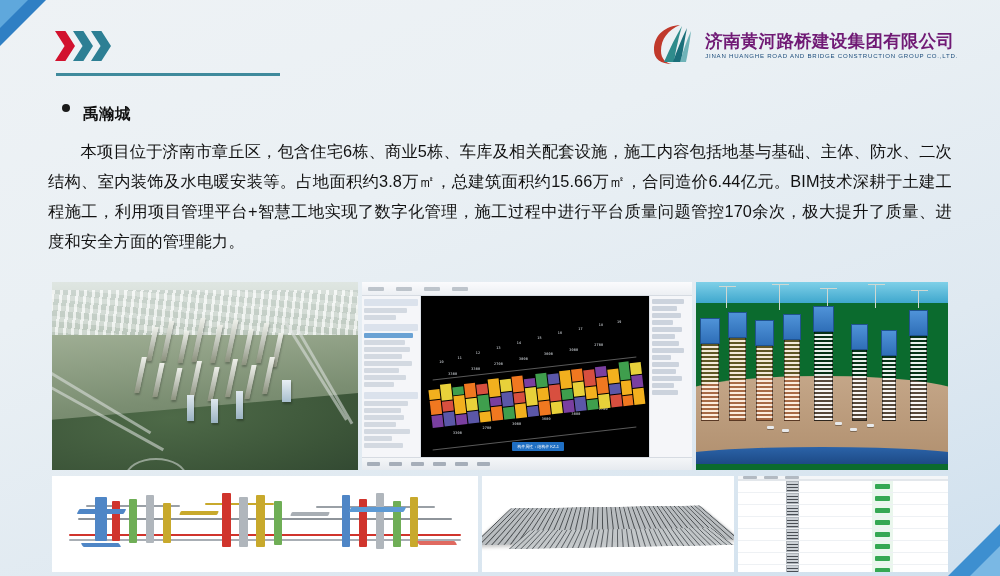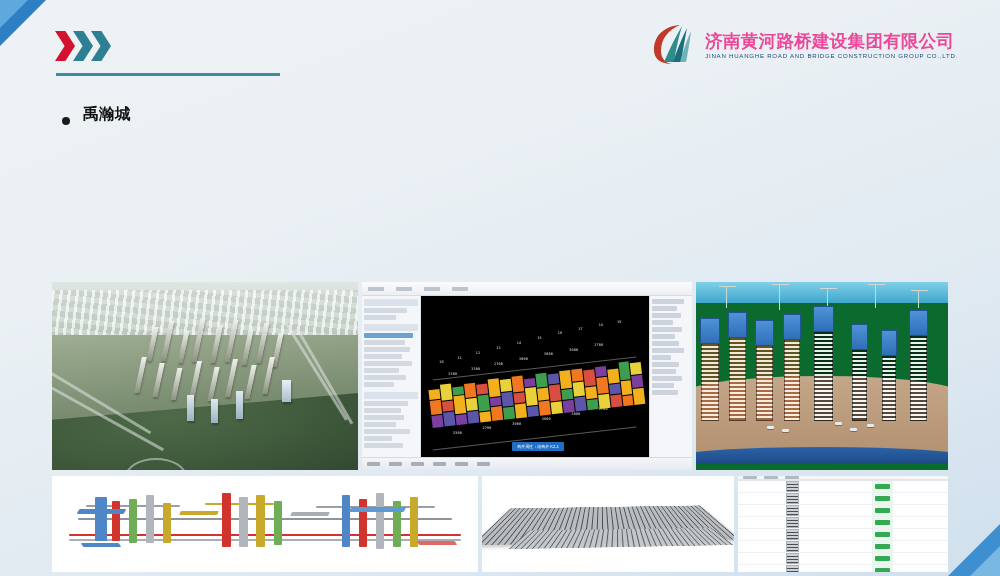--- a/index.html
+++ b/index.html
@@ -70,32 +70,32 @@
     width: 224px; height: 3px;
     background: #3f8a9c;
   }
   .logo {
     position: absolute; right: 42px; top: 24px;
     display: flex; align-items: center; gap: 9px;
   }
   .logo-mark { width: 46px; height: 42px; }
   .logo-text { display: flex; flex-direction: column; gap: 1px; }
   .logo-cn {
-    font-size: 17.5px; font-weight: bold; color: #ec4899;
+    font-size: 17.5px; font-weight: bold; color: #701a75;
     letter-spacing: 0.3px; line-height: 20px;
   }
   .logo-en {
     font-size: 6.1px; color: #1b4b7a; letter-spacing: 0.75px;
     line-height: 8px; white-space: nowrap;
   }
 
   
   .content { position: absolute; left: 0; top: 104px; width: 1000px; }
   .bullet-row {
-    display: flex; align-items: flex-end; gap: 13px;
+    display: flex; align-items: flex-start; gap: 13px;
     margin-left: 62px;
   }
   .dot {
     width: 8px; height: 8px; border-radius: 50%;
     background: #1a1a1a; flex: 0 0 auto;
   }
   .sub-heading {
     font-size: 15.5px; font-weight: bold; color: #111;
     letter-spacing: 0.5px;
   }
@@ -337,20 +337,21 @@
         <div class="logo-en">JINAN HUANGHE ROAD AND BRIDGE CONSTRUCTION GROUP CO.,LTD.</div>
       </div>
     </div>
   </div>
 
   <div class="content">
     <div class="bullet-row">
       <div class="dot"></div>
       <div class="sub-heading">禹瀚城</div>
     </div>
+    <div class="para">本项目位于济南市章丘区，包含住宅6栋、商业5栋、车库及相关配套设施，施工内容包括地基与基础、主体、防水、二次结构、室内装饰及水电暖安装等。占地面积约3.8万㎡，总建筑面积约15.66万㎡，合同造价6.44亿元。BIM技术深耕于土建工程施工，利用项目管理平台+智慧工地实现了数字化管理，施工过程中进行平台质量问题管控170余次，极大提升了质量、进度和安全方面的管理能力。</div>
   </div>
 
   <div class="gallery-top">
 
     <div class="panel p-aerial">
       <div class="aerial">
         <div class="sky"></div>
         <div class="far-city"></div>
         <div class="ground"></div>
         <div class="greenbelt"></div>

